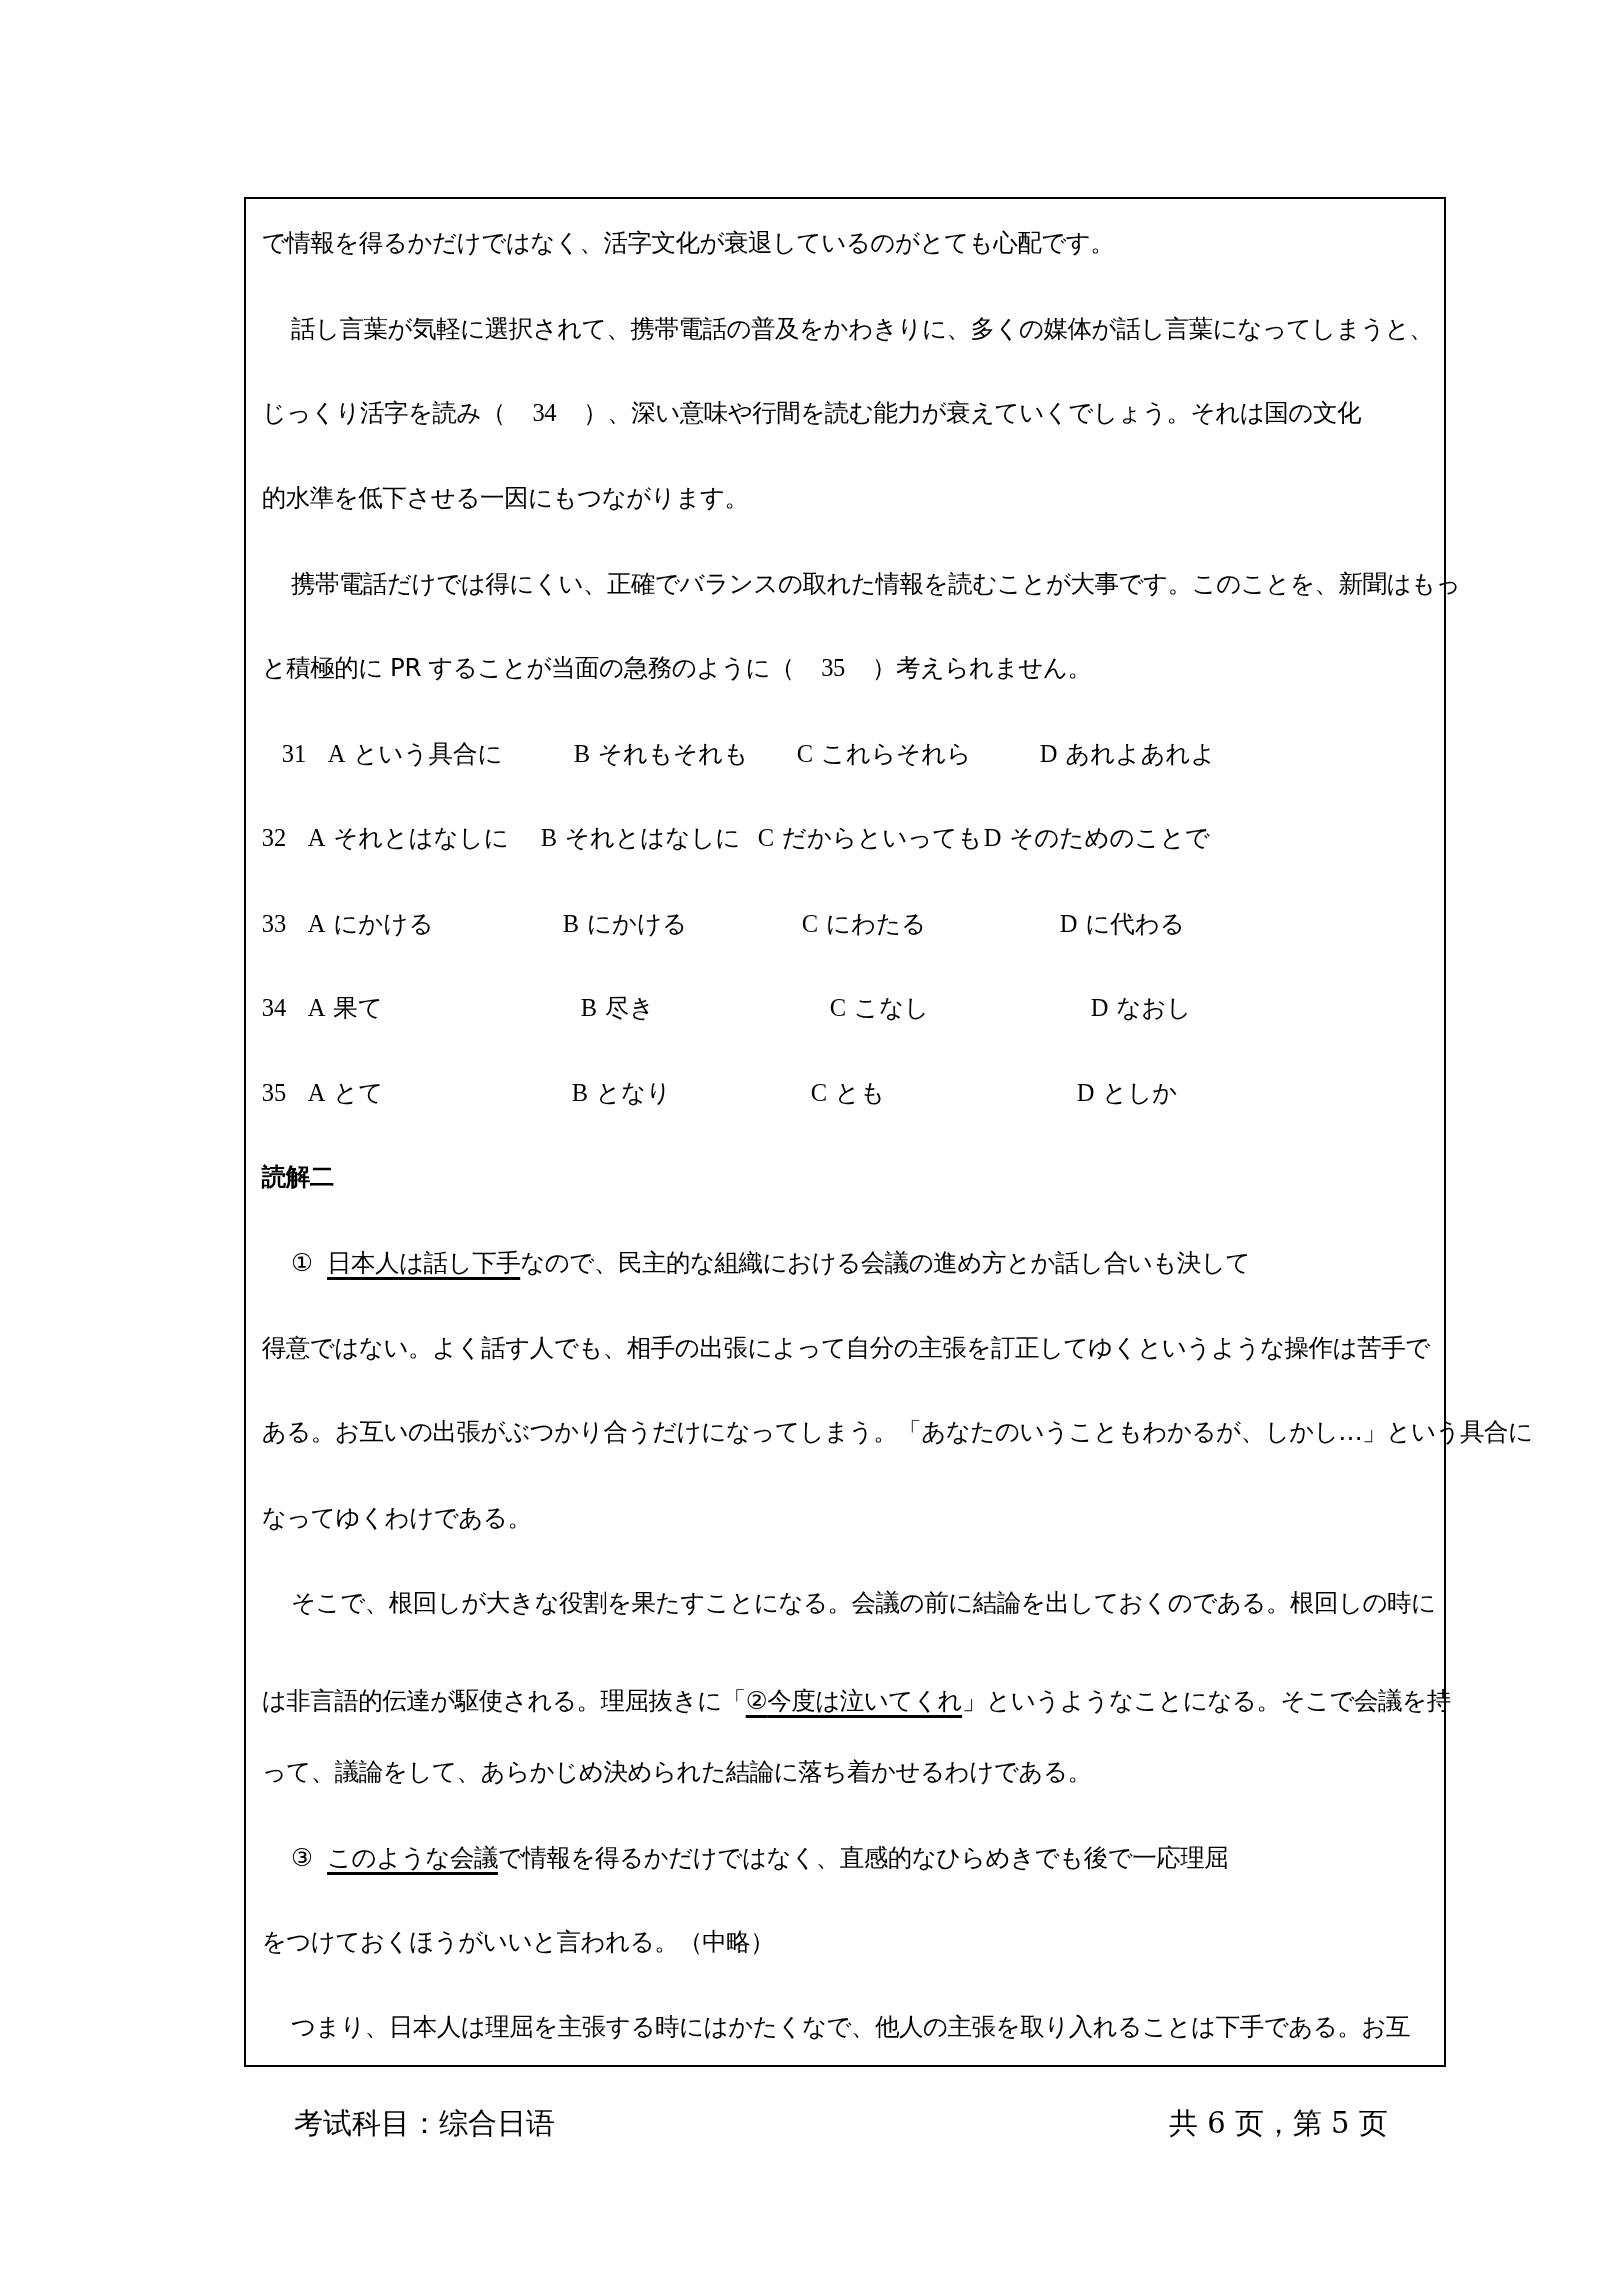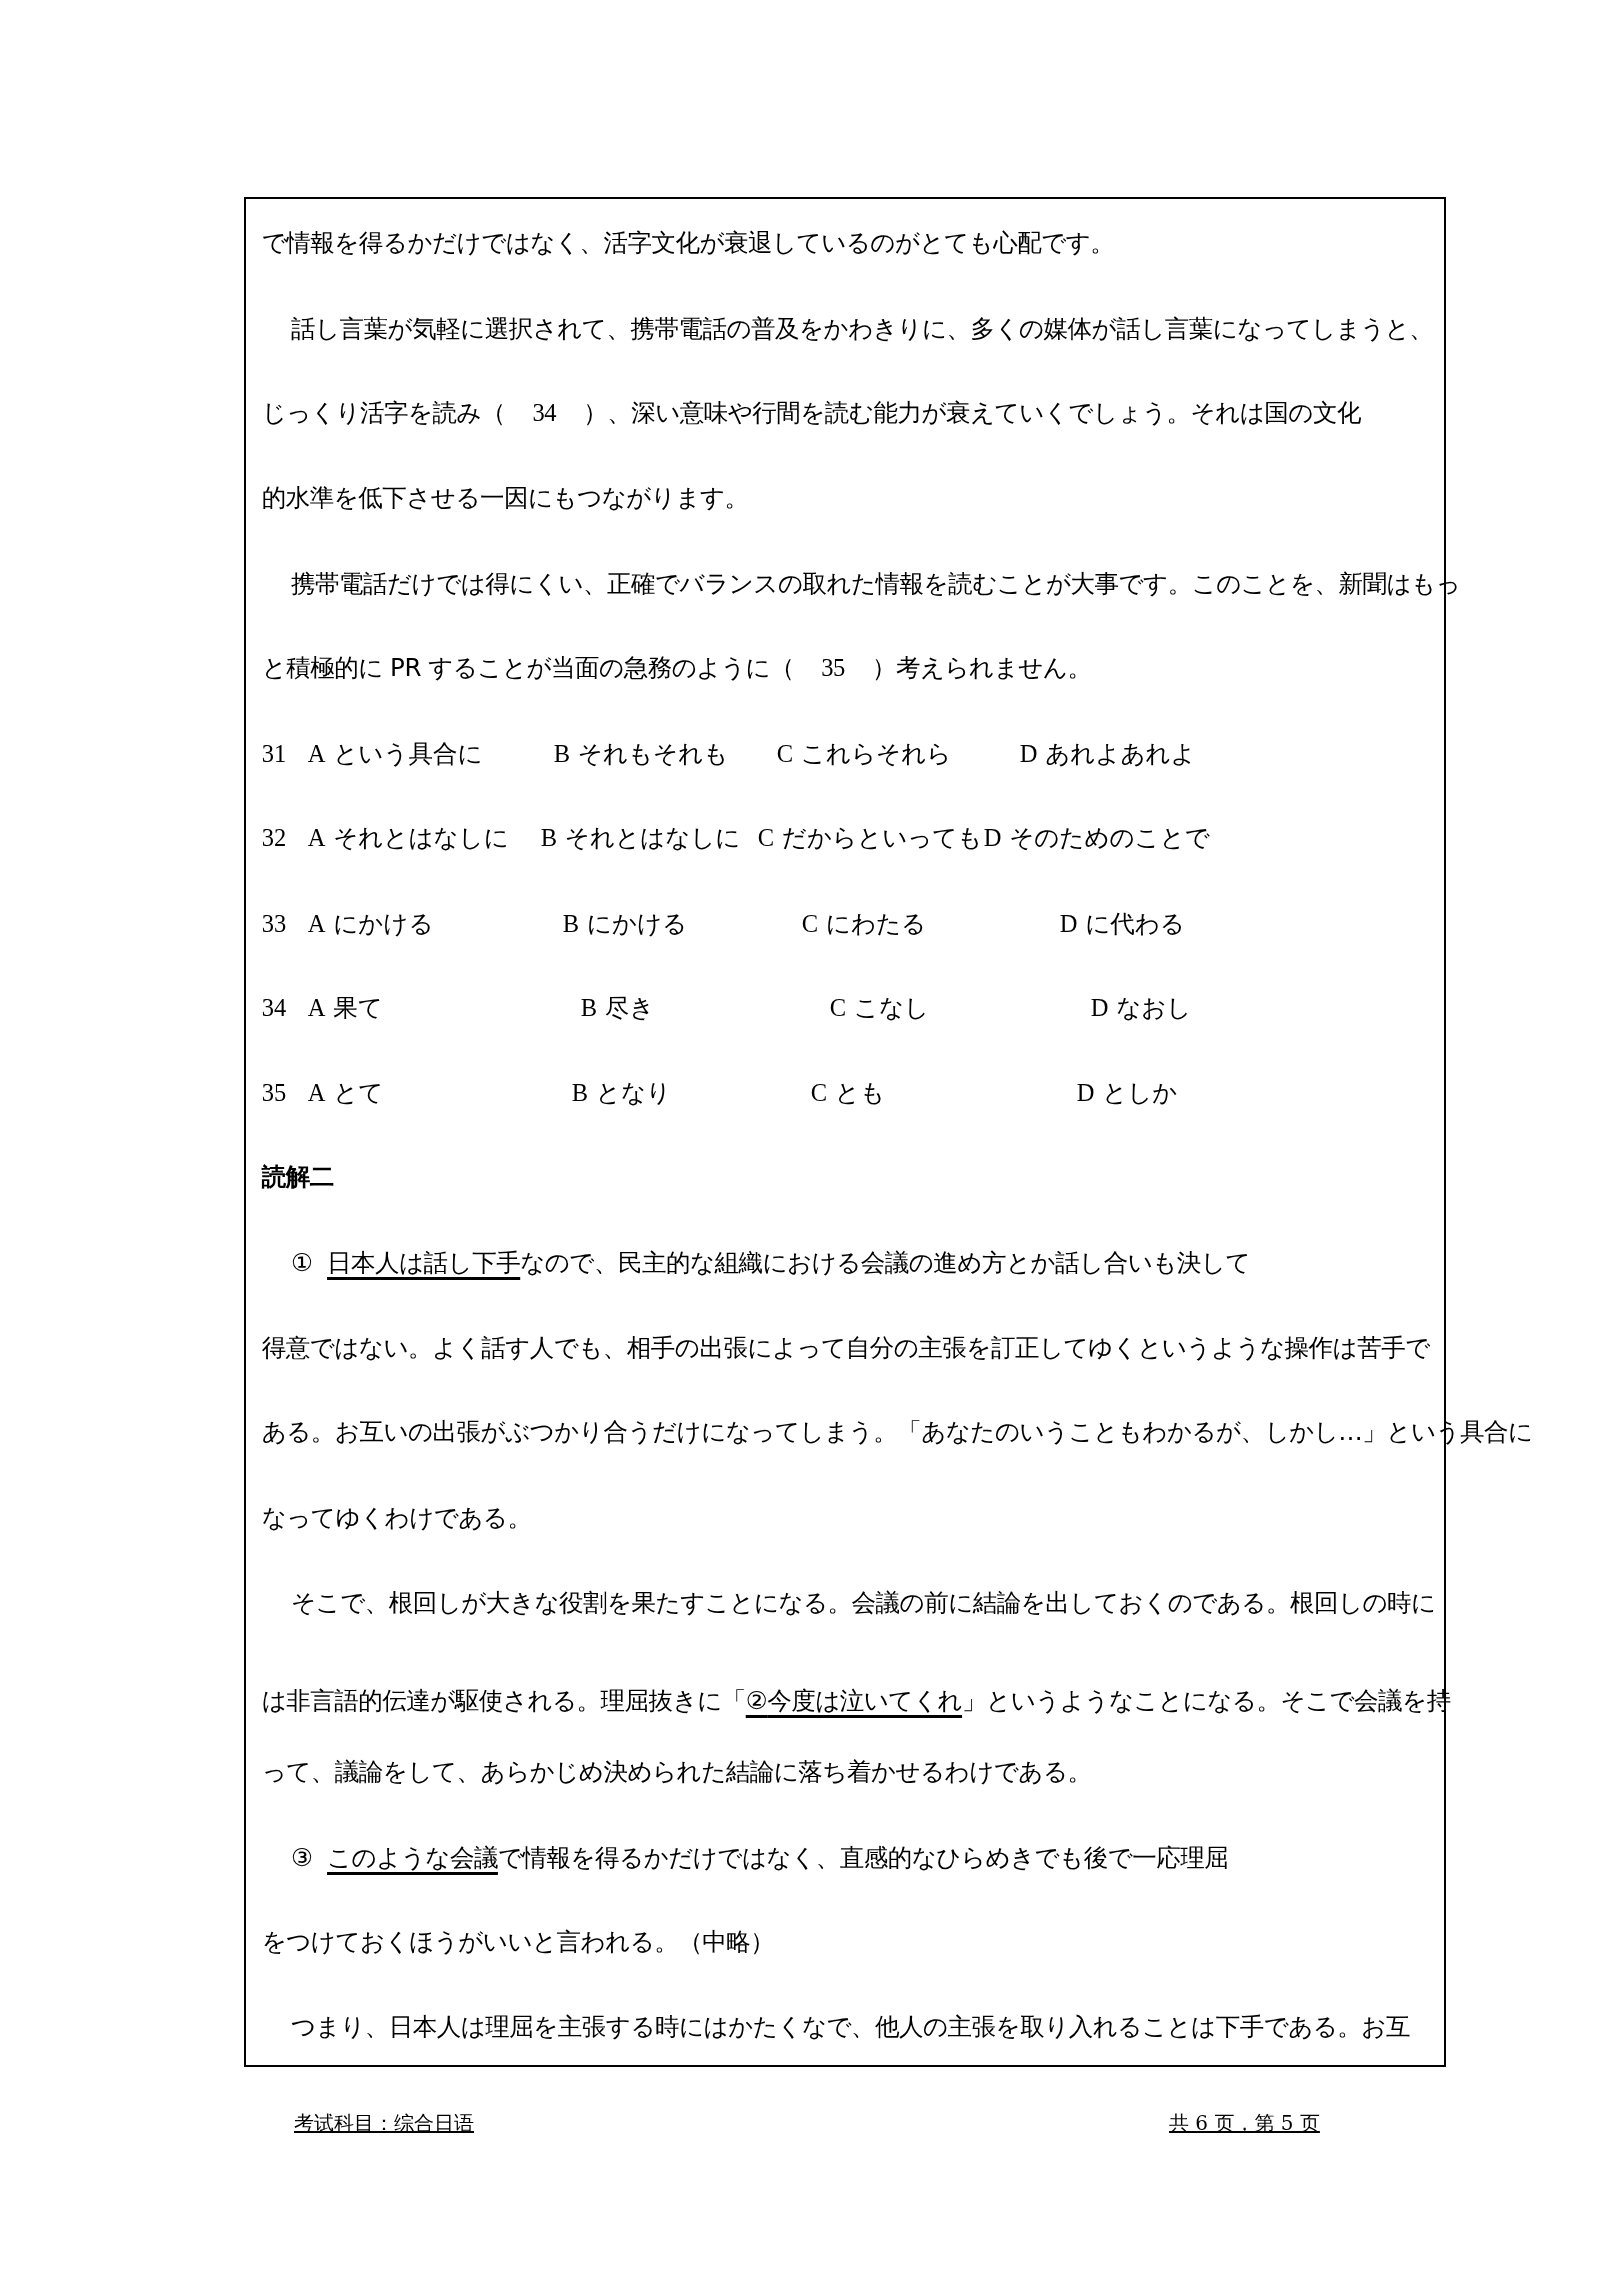--- a/index.html
+++ b/index.html
@@ -9,41 +9,41 @@
            border: 2.9px solid #000; box-sizing: content-box; }
   .line { position: absolute; left: 15.7px; font-size: 24.5px; line-height: 29px; white-space: nowrap; letter-spacing: -0.5px; }
   .indent { left: 45px; }
   .num { font-family: "Liberation Serif", serif; }
   .u { text-decoration: underline; text-decoration-thickness: 2.9px; text-underline-offset: 5.9px; }
   .heading { font-weight: bold; }
   .opt-row { position: absolute; left: 15.7px; height: 29px; font-size: 24.5px; line-height: 29px; width: 1176px; }
   .opt-row span { position: absolute; top: 0; white-space: nowrap; }
   .opt-row .qn { left: 0; font-family: "Liberation Serif", serif; }
   .letter { font-family: "Liberation Serif", serif; }
-  .footer { position: absolute; top: 2110px; font-family: "DejaVu Serif", "Liberation Serif", serif; font-size: 20px; line-height: 27.4px; text-decoration: underline; }
+  .footer { position: absolute; top: 2110px; font-family: "DejaVu Serif", "Liberation Serif", serif; font-size: 29px; line-height: 27.4px; }
   .footer-left { left: 294px; }
   .footer-right { left: 1169px; }
 </style>
 </head>
 <body>
 
 <div class="frame">
 
   <div class="line" style="top:29px;">で情報を得るかだけではなく、活字文化が衰退しているのがとても心配です。</div>
   <div class="line indent" style="top:115px;">話し言葉が気軽に選択されて、携帯電話の普及をかわきりに、多くの媒体が話し言葉になってしまうと、</div>
   <div class="line" style="top:199px;">
     <span>じっくり活字を読み（</span><span class="num" style="display:inline-block;width:78px;text-align:center;">34</span><span>）、深い意味や行間を読む能力が衰えていくでしょう。それは国の文化</span>
   </div>
   <div class="line" style="top:284px;">的水準を低下させる一因にもつながります。</div>
   <div class="line indent" style="top:370px;">携帯電話だけでは得にくい、正確でバランスの取れた情報を読むことが大事です。このことを、新聞はもっ</div>
   <div class="line" style="top:454px;">
     <span>と積極的に PR することが当面の急務のように（</span><span class="num" style="display:inline-block;width:78px;text-align:center;">35</span><span>）考えられません。</span>
   </div>
 
-  <div class="opt-row" style="top:540px;">
+  <div class="opt-row" style="top:540px;margin-left:20px;">
     <span class="qn">31</span>
     <span style="left:46px;"><span class="letter" style="position:static">A</span> <span style="position:static">という具合に</span></span>
     <span style="left:292px;"><span class="letter" style="position:static">B</span> <span style="position:static">それもそれも</span></span>
     <span style="left:515px;"><span class="letter" style="position:static">C</span> <span style="position:static">これらそれら</span></span>
     <span style="left:758px;"><span class="letter" style="position:static">D</span> <span style="position:static">あれよあれよ</span></span>
   </div>
 
   <div class="opt-row" style="top:624px;">
     <span class="qn">32</span>
     <span style="left:46px;"><span class="letter" style="position:static">A</span> <span style="position:static">それとはなしに</span></span>

